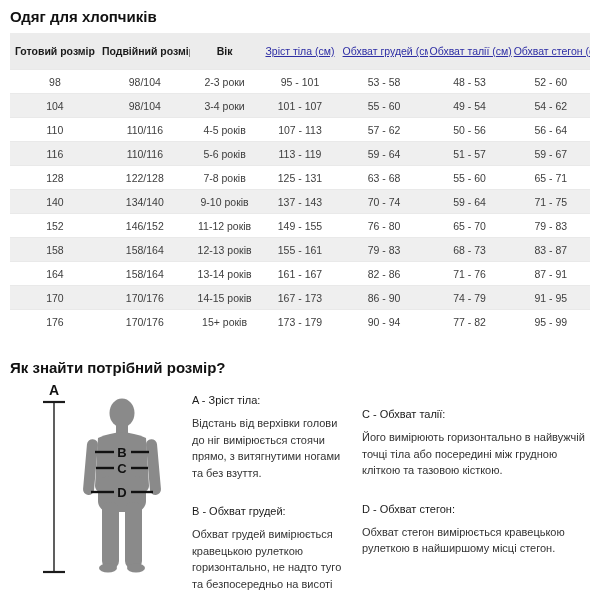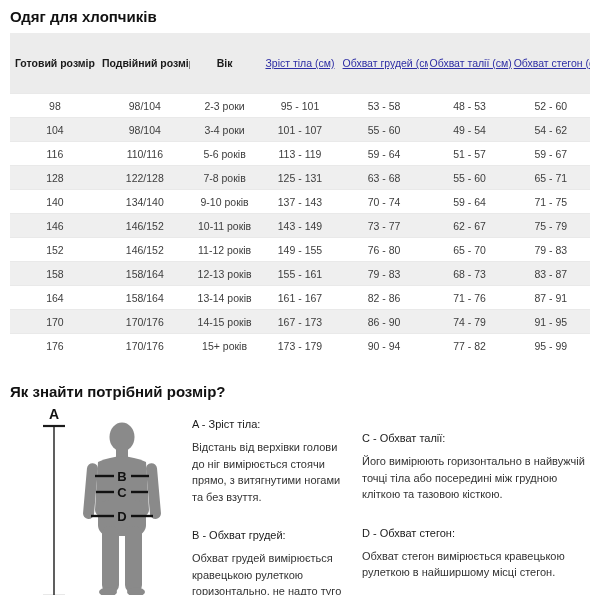--- a/index.html
+++ b/index.html
@@ -33,21 +33,21 @@
   table.size-table col.c5 { width: 15%; }
   table.size-table col.c6 { width: 14.5%; }
   table.size-table col.c7 { width: 13.5%; }
 
   thead th {
     background: #ececec;
     font-size: 10.5px;
     font-weight: 700;
     color: #1a1a1a;
     text-align: center;
-    padding: 24px 2px;
+    padding: 12px 2px;
     white-space: nowrap;
     overflow: hidden;
   }
   thead th a {
     color: #2d2da4;
     text-decoration: underline;
     cursor: pointer;
     font-weight: 400;
   }
   tbody td {
@@ -131,20 +131,29 @@
         <tr>
           <td>104</td>
           <td>98/104</td>
           <td>3-4 роки</td>
           <td>101 - 107</td>
           <td>55 - 60</td>
           <td>49 - 54</td>
           <td>54 - 62</td>
         </tr>
         <tr>
+          <td>110</td>
+          <td>110/116</td>
+          <td>4-5 років</td>
+          <td>107 - 113</td>
+          <td>57 - 62</td>
+          <td>50 - 56</td>
+          <td>56 - 64</td>
+        </tr>
+        <tr>
           <td>116</td>
           <td>110/116</td>
           <td>5-6 років</td>
           <td>113 - 119</td>
           <td>59 - 64</td>
           <td>51 - 57</td>
           <td>59 - 67</td>
         </tr>
         <tr>
           <td>128</td>
@@ -156,29 +165,20 @@
           <td>65 - 71</td>
         </tr>
         <tr>
           <td>140</td>
           <td>134/140</td>
           <td>9-10 років</td>
           <td>137 - 143</td>
           <td>70 - 74</td>
           <td>59 - 64</td>
           <td>71 - 75</td>
-        </tr>
-        <tr>
-          <td>146</td>
-          <td>146/152</td>
-          <td>10-11 років</td>
-          <td>143 - 149</td>
-          <td>73 - 77</td>
-          <td>62 - 67</td>
-          <td>75 - 79</td>
         </tr>
         <tr>
           <td>152</td>
           <td>146/152</td>
           <td>11-12 років</td>
           <td>149 - 155</td>
           <td>76 - 80</td>
           <td>65 - 70</td>
           <td>79 - 83</td>
         </tr>

